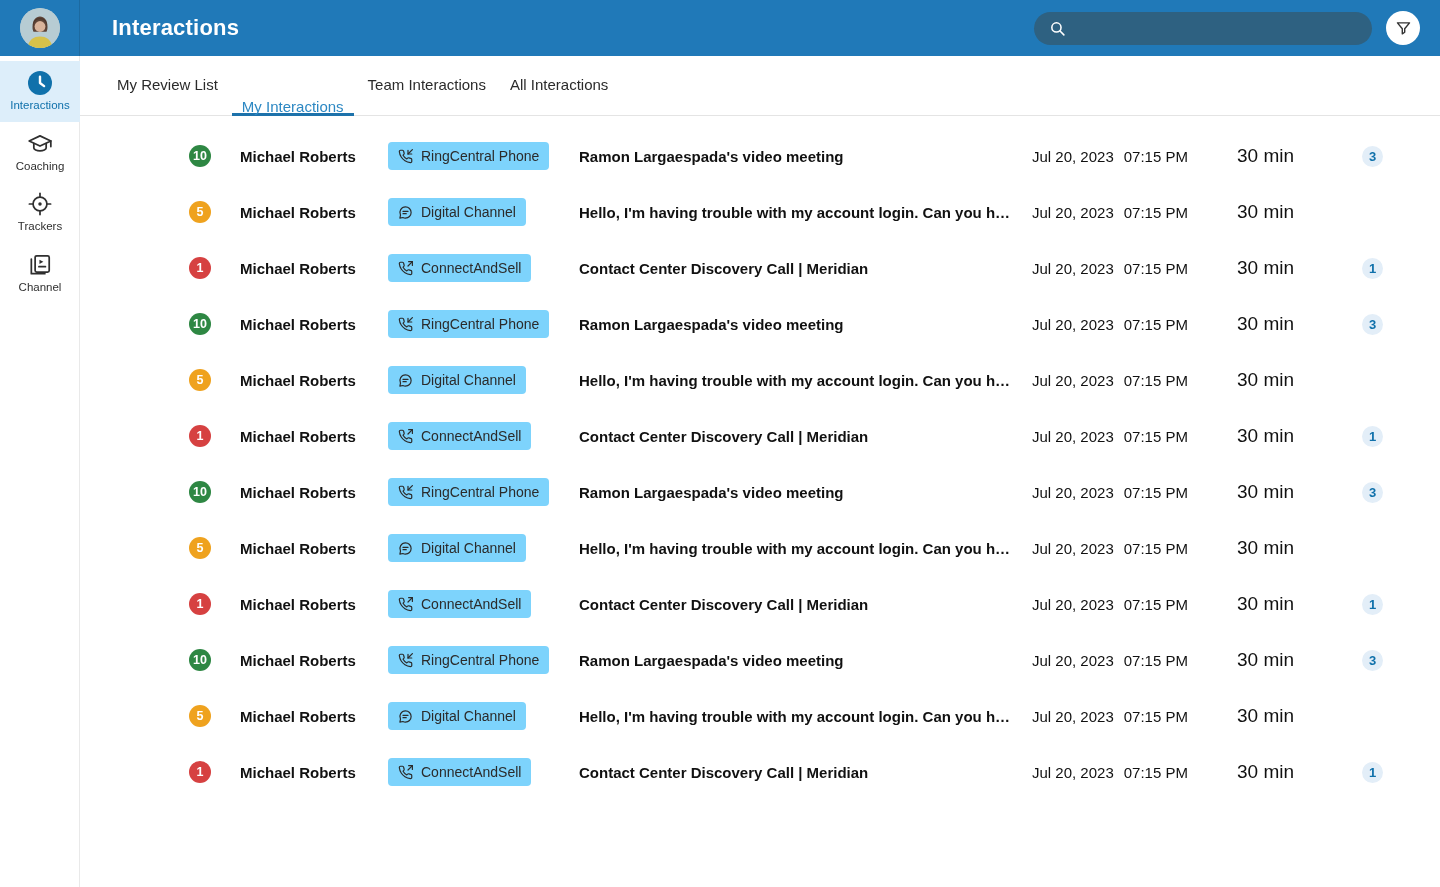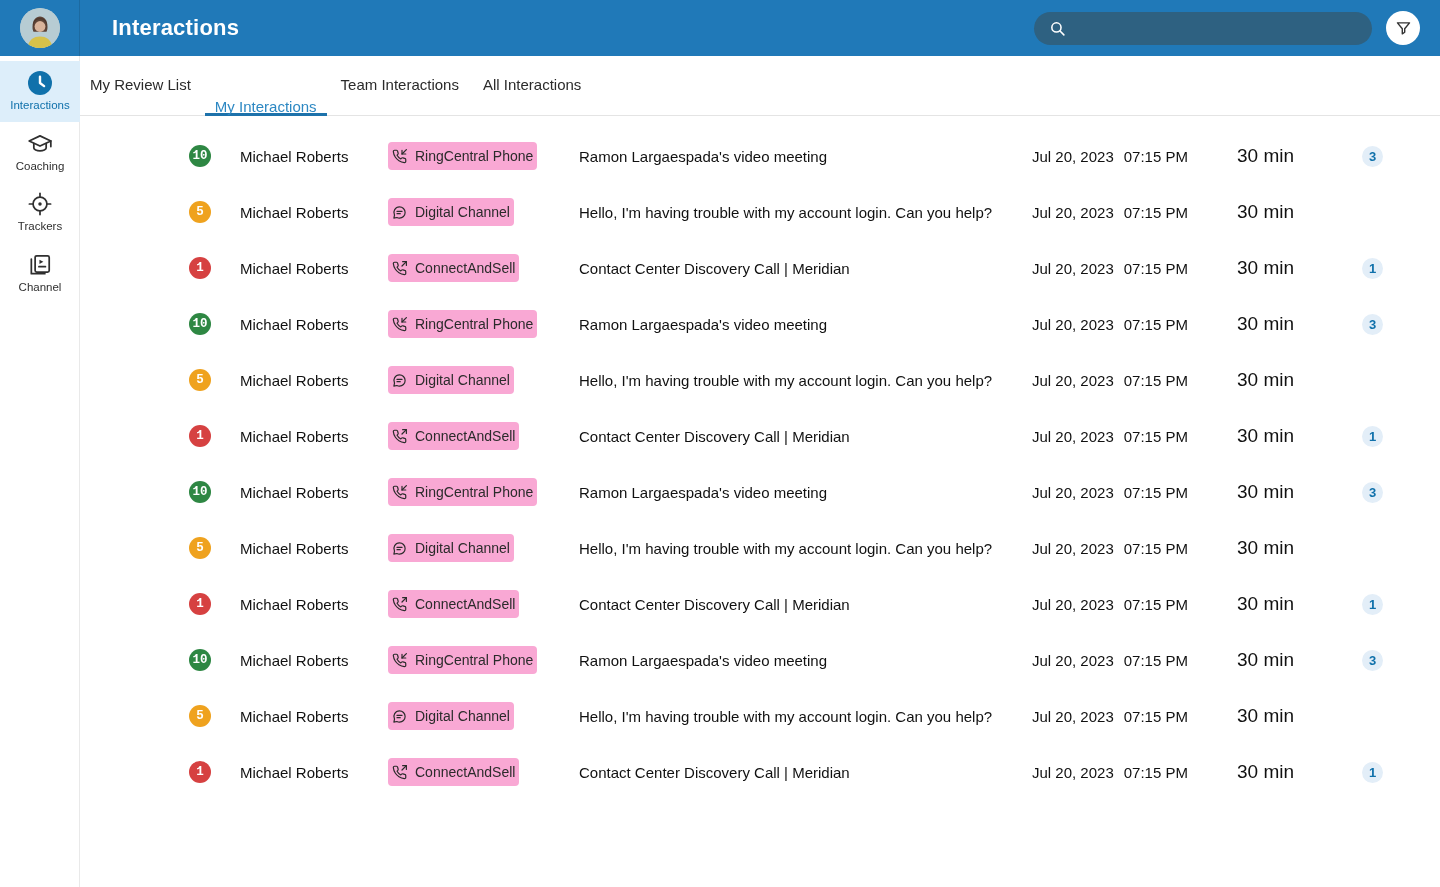--- a/index.html
+++ b/index.html
@@ -56,21 +56,21 @@
   }
   .side-item .side-label { font-size: 11.5px; line-height: 1.1; text-align: center; }
   .side-item.active { background: #ddeefa; color: #1071ab; }
   .side-icon { width: 26px; height: 26px; display: flex; align-items: center; justify-content: center; }
 
   
   .main { position: absolute; top: 56px; left: 80px; width: 1360px; height: 831px; background: #fff; }
 
   .tabs {
     height: 60px; border-bottom: 1px solid #e4e4e4;
-    display: flex; align-items: stretch; gap: 4px;
+    display: flex; align-items: stretch; padding-left: 27px; gap: 4px;
   }
   .tab {
     display: flex; align-items: center; padding: 0 10px;
     font-size: 15px; color: #2b2b2b; cursor: pointer;
     border-bottom: 3px solid transparent; margin-bottom: -1px;
   }
   .tab.active { color: #2d88c3; border-bottom-color: #1d72ab; margin-top: 44px; }
 
   
   .table-wrap { margin: 12px 32px 0 32px; width: 1296px; }
@@ -85,27 +85,26 @@
     font-weight: 700; font-size: 15px; color: #111;
   }
   .cell-center { justify-self: center; }
   .trow { height: 56px; cursor: pointer; }
 
   .score-badge {
     width: 22px; height: 22px; border-radius: 50%;
     color: #fff; font-size: 12.5px; font-weight: 700;
     display: flex; align-items: center; justify-content: center;
     justify-self: center;
-    font-family: Liberation Mono, monospace;
-  }
-  .name-cell, .title-cell { font-weight: 400; font-size: 15px; color: #111; padding-right: 14px; }
+  }
+  .name-cell, .title-cell { font-weight: 700; font-size: 15px; color: #111; padding-right: 14px; }
   .title-cell { white-space: nowrap; overflow: hidden; text-overflow: ellipsis; }
   .chip {
     display: inline-flex; align-items: center; gap: 8px;
-    background: #f9a8d4; border-radius: 4px; height: 28px; padding: 0 4px;
+    background: #7dd3fc; border-radius: 4px; height: 28px; padding: 0 10px;
     font-size: 14px; color: #2b2b2b; justify-self: start;
   }
   .chip svg { flex: 0 0 auto; }
   .date-cell { font-size: 15px; color: #111; }
   .date-cell .time { margin-left: 10px; }
   .duration-cell { font-size: 19px; color: #111; padding-left: 7px; }
   .insights-badge {
     width: 21px; height: 21px; border-radius: 50%;
     background: #e3eef8; color: #1071ab; font-size: 13px; font-weight: 700;
     display: flex; align-items: center; justify-content: center;

